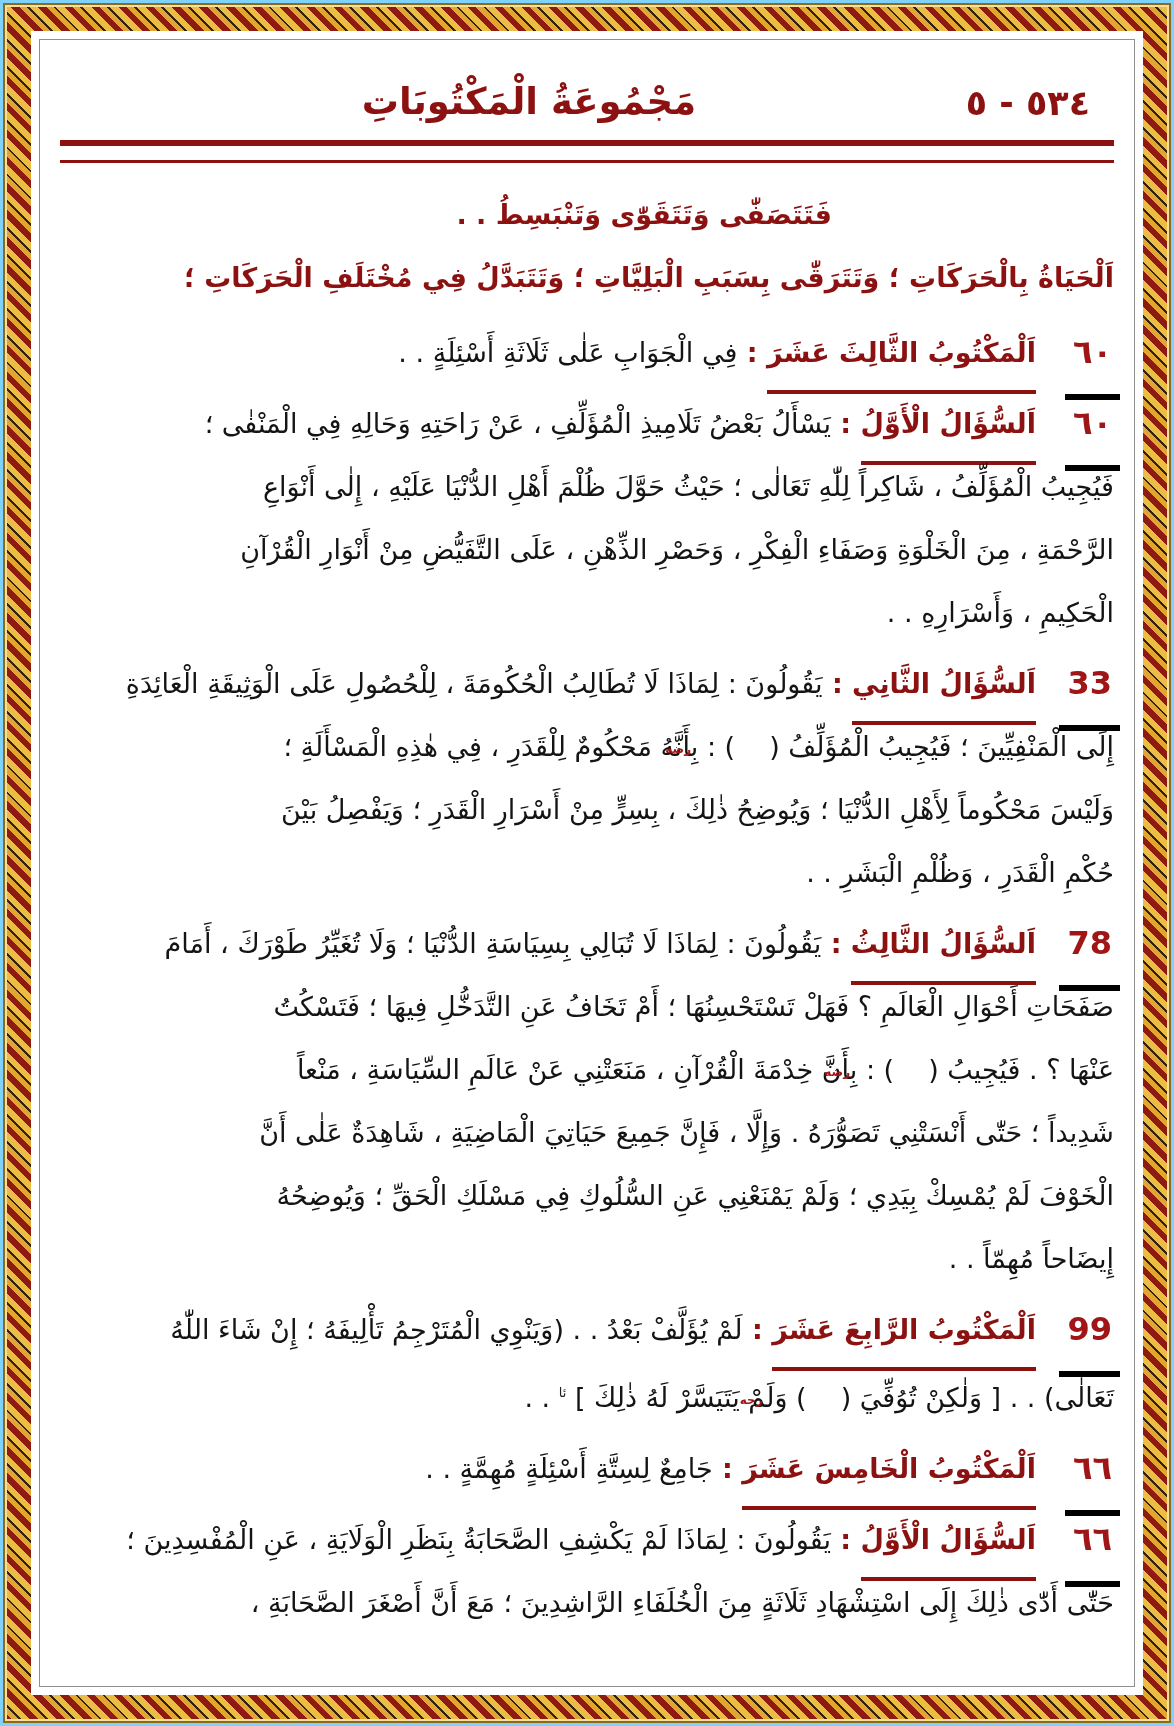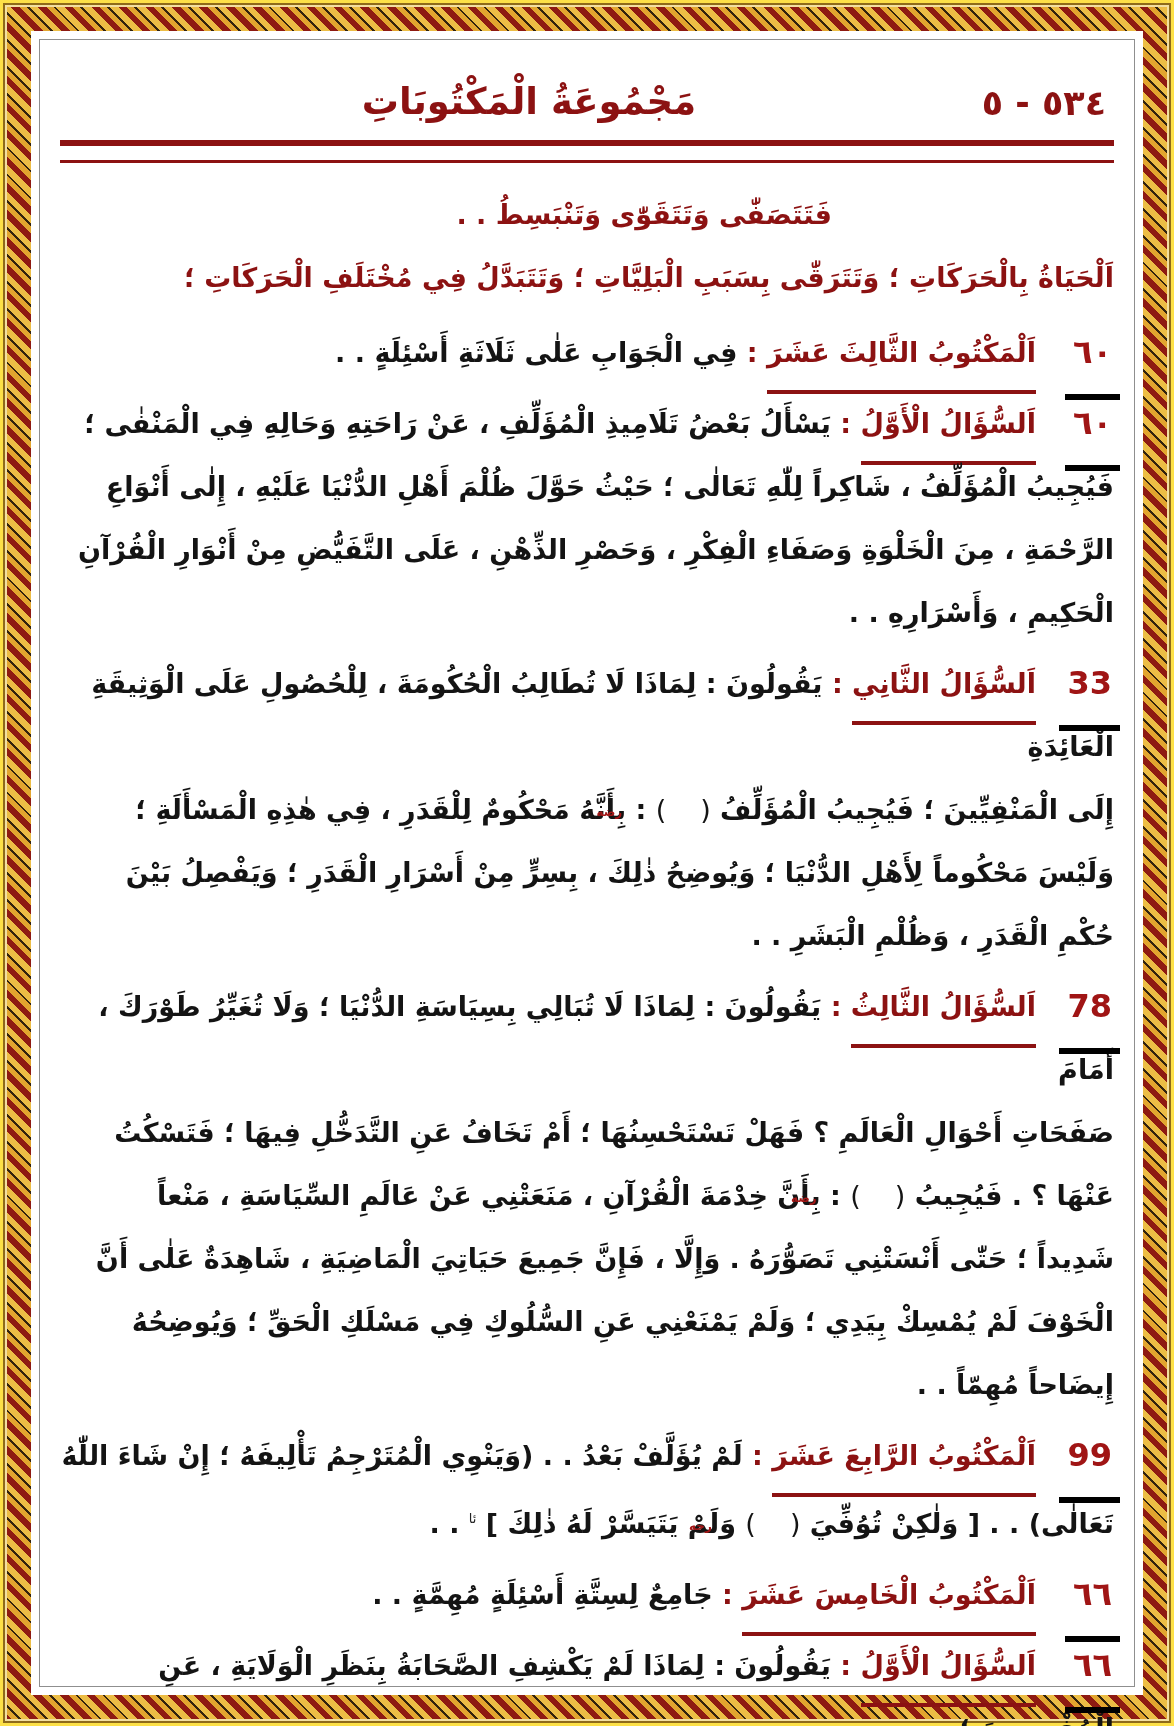--- a/index.html
+++ b/index.html
@@ -1,18 +1,18 @@
 <!DOCTYPE html>
 <html lang="ar" dir="rtl"><head>
 <meta charset="utf-8">
 <style>
   html,body { margin:0; padding:0; background:#ffffff; }
   .page {
     position:relative; width:1174px; height:1726px; overflow:hidden;
-    background:#fde047; font-family:"DejaVu Sans", sans-serif;
+    background:#7dd3fc; font-family:"DejaVu Sans", sans-serif;
   }
   
   .frame {
     position:absolute; inset:3px;
     border:2px solid #8e6a1a;
     background:
       repeating-linear-gradient(45deg,
         #8e1a12 0 6px, #e2a52f 6px 11px,
         #33230d 11px 13px, #ecbd45 13px 19px);
     box-shadow: inset 0 0 0 2px #f3dfa0;
@@ -22,40 +22,40 @@
   .content {
     position:absolute; inset:40px; padding:20px 20px 0 20px;
     color:#141414; font-size:27px; line-height:63px; text-align:right;
   }
   .header { position:relative; height:72px; }
   .book-title {
     position:absolute; left:44.5%; top:10px; transform:translateX(-50%);
     color:#8c1212; font-size:37px; font-weight:bold; white-space:nowrap;
   }
   .page-number {
-    position:absolute; right:8px; top:12px;
+    position:absolute; right:24px; top:12px;
     color:#8c1212; font-size:35px; font-weight:bold; white-space:nowrap;margin-left:27px;
   }
   .double-rule { margin-top:8px; height:14px; border-top:6px solid #8c1212; border-bottom:3px solid #8c1212; }
   .intro { margin:20px 0 12px 0; color:#8c1212; font-weight:bold; line-height:63px; }
   .block { display:block; }
   .indent2 { padding-right:282px; }
   .entry { position:relative; margin-top:8px; }
   .margin-num {
     position:absolute; right:-6px; top:0;
     color:#a01515; font-size:32px; font-weight:bold;
     border-bottom:6px solid #000000; padding:0 8px 10px 8px;
   }
   .entry-body { text-indent:78px; }
   .heading {
     color:#8c1212; font-weight:bold;
     border-bottom:4px solid #8c1212; padding-bottom:22px;
   }
   .colon { color:#8c1212; font-weight:bold; }
-  .body-text { white-space:pre-line;font-weight:bold; }
+  .body-text { white-space:pre-line; }
   .seal-mark {
     color:#a31616; font-size:12px; font-weight:bold;
     display:inline-block; line-height:1; vertical-align:middle;
     max-width:34px; white-space:normal; text-align:center;
   }
   .footnote-sup { font-size:13px; vertical-align:super; color:#222; }
 </style>
 </head>
 <body>
 

